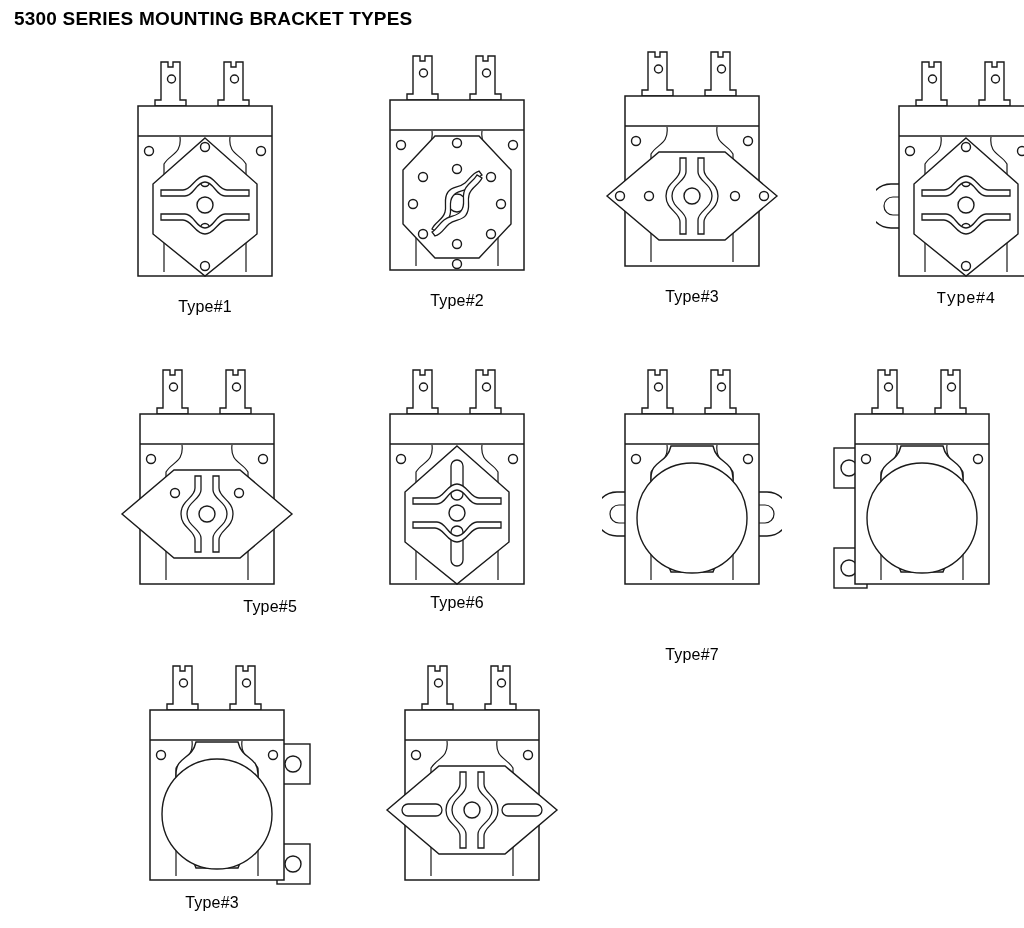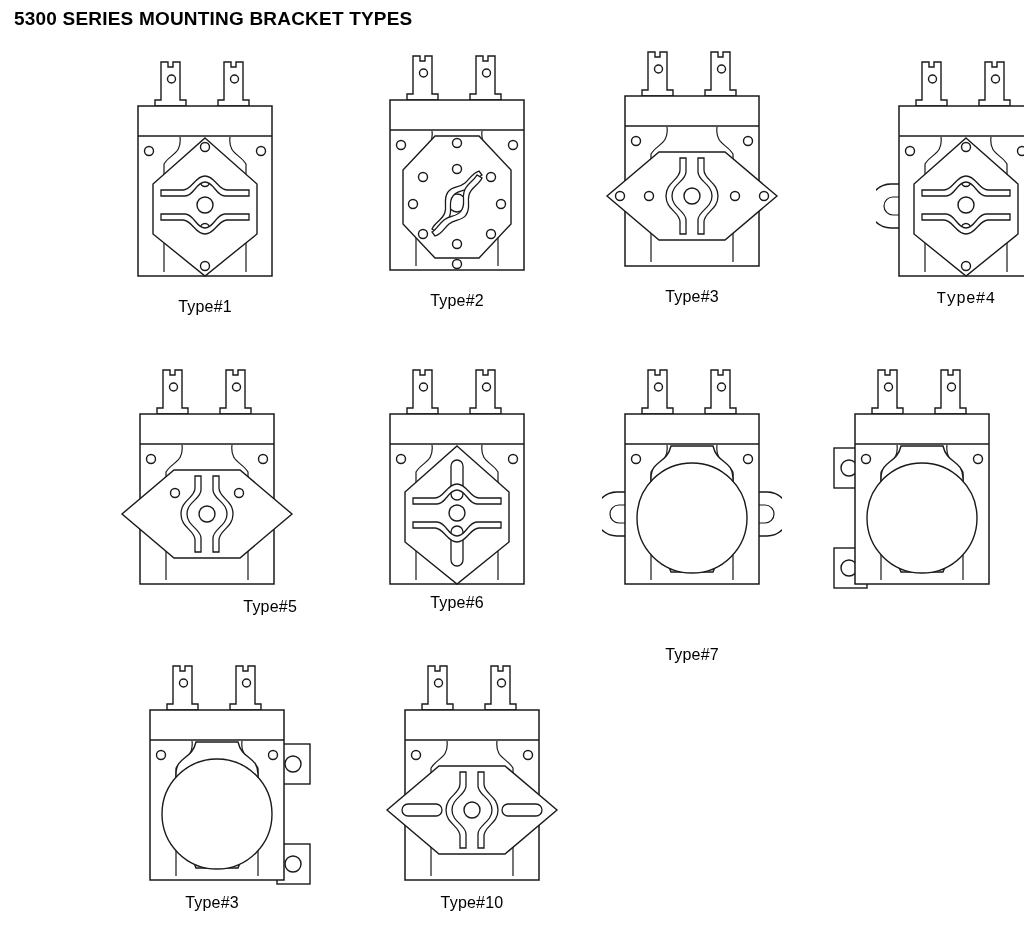--- a/index.html
+++ b/index.html
@@ -340,16 +340,15 @@
       <path class="plate" d="M57 104 L123 104 L175 148 L123 192 L57 192 L5 148 Z"></path>
       <circle class="hole" cx="34" cy="93" r="4.5"></circle>
       <circle class="hole" cx="146" cy="93" r="4.5"></circle>
       <circle class="hole" cx="90" cy="148" r="8"></circle>
 
       <rect class="slot" x="20" y="142" width="40" height="12" rx="6"></rect>
       <rect class="slot" x="120" y="142" width="40" height="12" rx="6"></rect>
       <path class="slot" d="M78 110 v12 c0 10 -14 12 -14 26 c0 14 14 16 14 26 v12 h6 v-14 c0 -9 -14 -12 -14 -24 c0 -12 14 -15 14 -24 v-14 z"></path>
       <path class="slot" d="M102 110 v12 c0 10 14 12 14 26 c0 14 -14 16 -14 26 v12 h-6 v-14 c0 -9 14 -12 14 -24 c0 -12 -14 -15 -14 -24 v-14 z"></path>
     </svg>
-    <div class="cap" style="left:0;top:232px;width:180px;">Type#10</div>
   </div>
 
 </div>
 
 </body></html>

